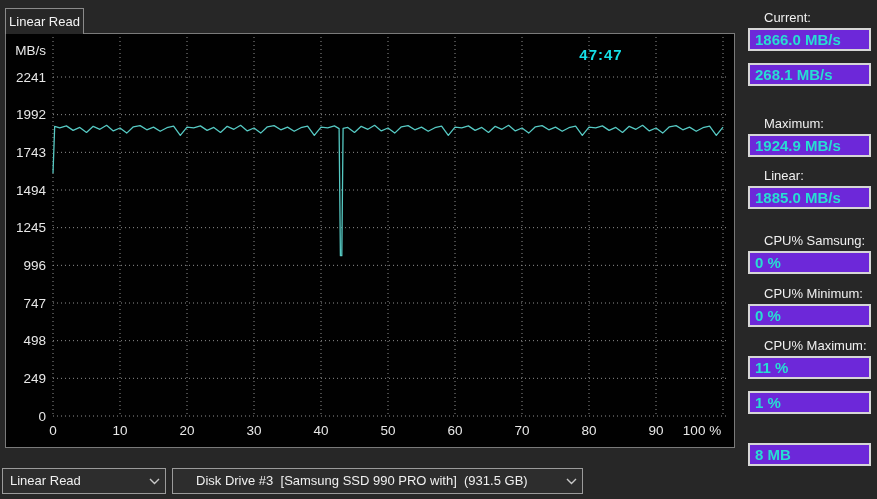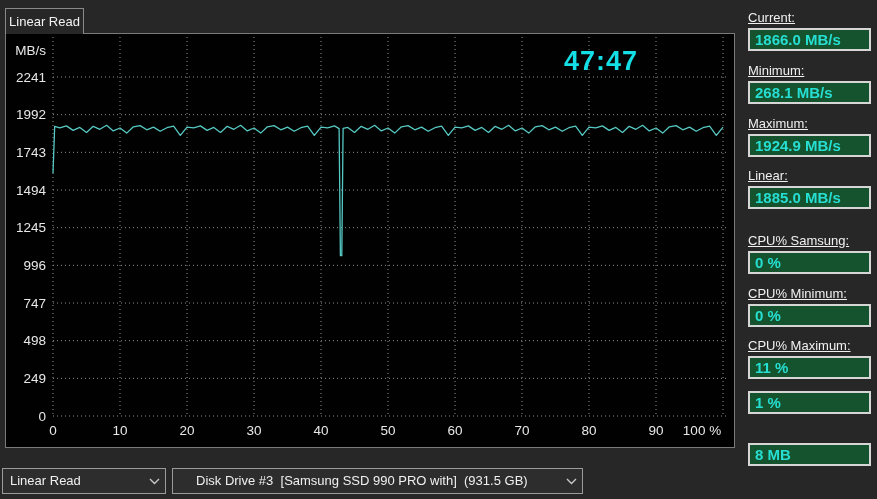--- a/index.html
+++ b/index.html
@@ -17,34 +17,34 @@
     z-index:3;box-sizing:border-box;
   }
   
   .chart-panel{
     position:absolute;left:5px;top:33px;width:730px;height:415px;
     background:#010101;border:1px solid #7a7a7a;box-sizing:border-box;
   }
   .chart-panel svg{display:block;}
   .timer{
     position:absolute;left:540px;top:12px;width:110px;
-    text-align:center;font-size:27px;font-weight:bold;letter-spacing:1px;
+    text-align:center;font-size:15px;font-weight:bold;letter-spacing:1px;
     color:var(--timer,#15dfe6);
   }
   
   .stat{
     position:absolute;left:748px;width:123px;
   }
   .stat .lbl{
-    display:block;margin-left:0;margin-bottom:3px;
-    color:#f0f0f0;font-size:13px;white-space:nowrap;text-decoration:underline;
+    display:block;margin-left:16px;margin-bottom:3px;
+    color:#f0f0f0;font-size:13px;white-space:nowrap;
   }
   .stat .box{
     box-sizing:border-box;width:123px;height:23px;
-    background:#14532d;border:2px solid #d6d6d6;
+    background:#6d28d9;border:2px solid #d6d6d6;
     color:var(--value,#27ded2);font-size:15px;font-weight:bold;
     line-height:19px;padding-left:5px;white-space:pre;
   }
   
   .combo{
     position:absolute;top:468px;height:26px;box-sizing:border-box;
     background:#2d2d2d;border:1px solid #9b9b9b;
     color:#f0f0f0;font-size:13px;line-height:24px;
     display:flex;align-items:center;cursor:default;
   }
@@ -104,21 +104,20 @@
       <polyline points="47.0,139.2 48.7,92.3 53.7,93.8 60.4,91.9 67.1,96.4 73.8,93.4 80.5,98.4 87.2,92.3 93.9,95.3 100.6,91.3 107.3,96.9 114.0,94.0 120.7,99.1 127.4,92.8 134.1,91.6 140.8,95.8 147.5,93.1 154.2,97.3 160.9,93.7 167.6,92.2 174.3,101.4 181.0,93.2 187.7,93.8 194.4,91.9 201.1,96.4 207.8,93.4 214.5,98.4 221.2,92.3 227.9,95.3 234.6,91.3 241.3,96.9 248.0,94.0 254.7,99.1 261.4,92.8 268.1,91.6 274.8,95.8 281.5,93.1 288.2,97.3 294.9,93.7 301.6,92.2 308.3,101.4 315.0,93.2 321.7,93.8 328.4,91.9 333.1,94.6 334.4,221.7 335.8,221.7 337.1,94.3 341.8,93.4 348.5,98.4 355.2,92.3 361.9,95.3 368.6,91.3 375.3,96.9 382.0,94.0 388.7,99.1 395.4,92.8 402.1,91.6 408.8,95.8 415.5,93.1 422.2,97.3 428.9,93.7 435.6,92.2 442.3,101.4 449.0,93.2 455.7,93.8 462.4,91.9 469.1,96.4 475.8,93.4 482.5,98.4 489.2,92.3 495.9,95.3 502.6,91.3 509.3,96.9 516.0,94.0 522.7,99.1 529.4,92.8 536.1,91.6 542.8,95.8 549.5,93.1 556.2,97.3 562.9,93.7 569.6,92.2 576.3,101.4 583.0,93.2 589.7,93.8 596.4,91.9 603.1,96.4 609.8,93.4 616.5,98.4 623.2,92.3 629.9,95.3 636.6,91.3 643.3,96.9 650.0,94.0 656.7,99.1 663.4,92.8 670.1,91.6 676.8,95.8 683.5,93.1 690.2,97.3 696.9,93.7 703.6,92.2 710.3,101.4 717.0,93.2" fill="none" stroke="#56c9c3" stroke-width="1.3" stroke-linejoin="round"></polyline>
     </svg>
   <div class="timer">47:47</div>
 </div>
 
 <div class="stat" style="top:10px">
   <span class="lbl">Current:</span>
   <div class="box">1866.0 MB/s</div>
 </div>
 <div class="stat" style="top:63px">
-  <span class="lbl">Minimum:</span>
   <div class="box">268.1 MB/s</div>
 </div>
 <div class="stat" style="top:116px">
   <span class="lbl">Maximum:</span>
   <div class="box">1924.9 MB/s</div>
 </div>
 <div class="stat" style="top:168px">
   <span class="lbl">Linear:</span>
   <div class="box">1885.0 MB/s</div>
 </div>

